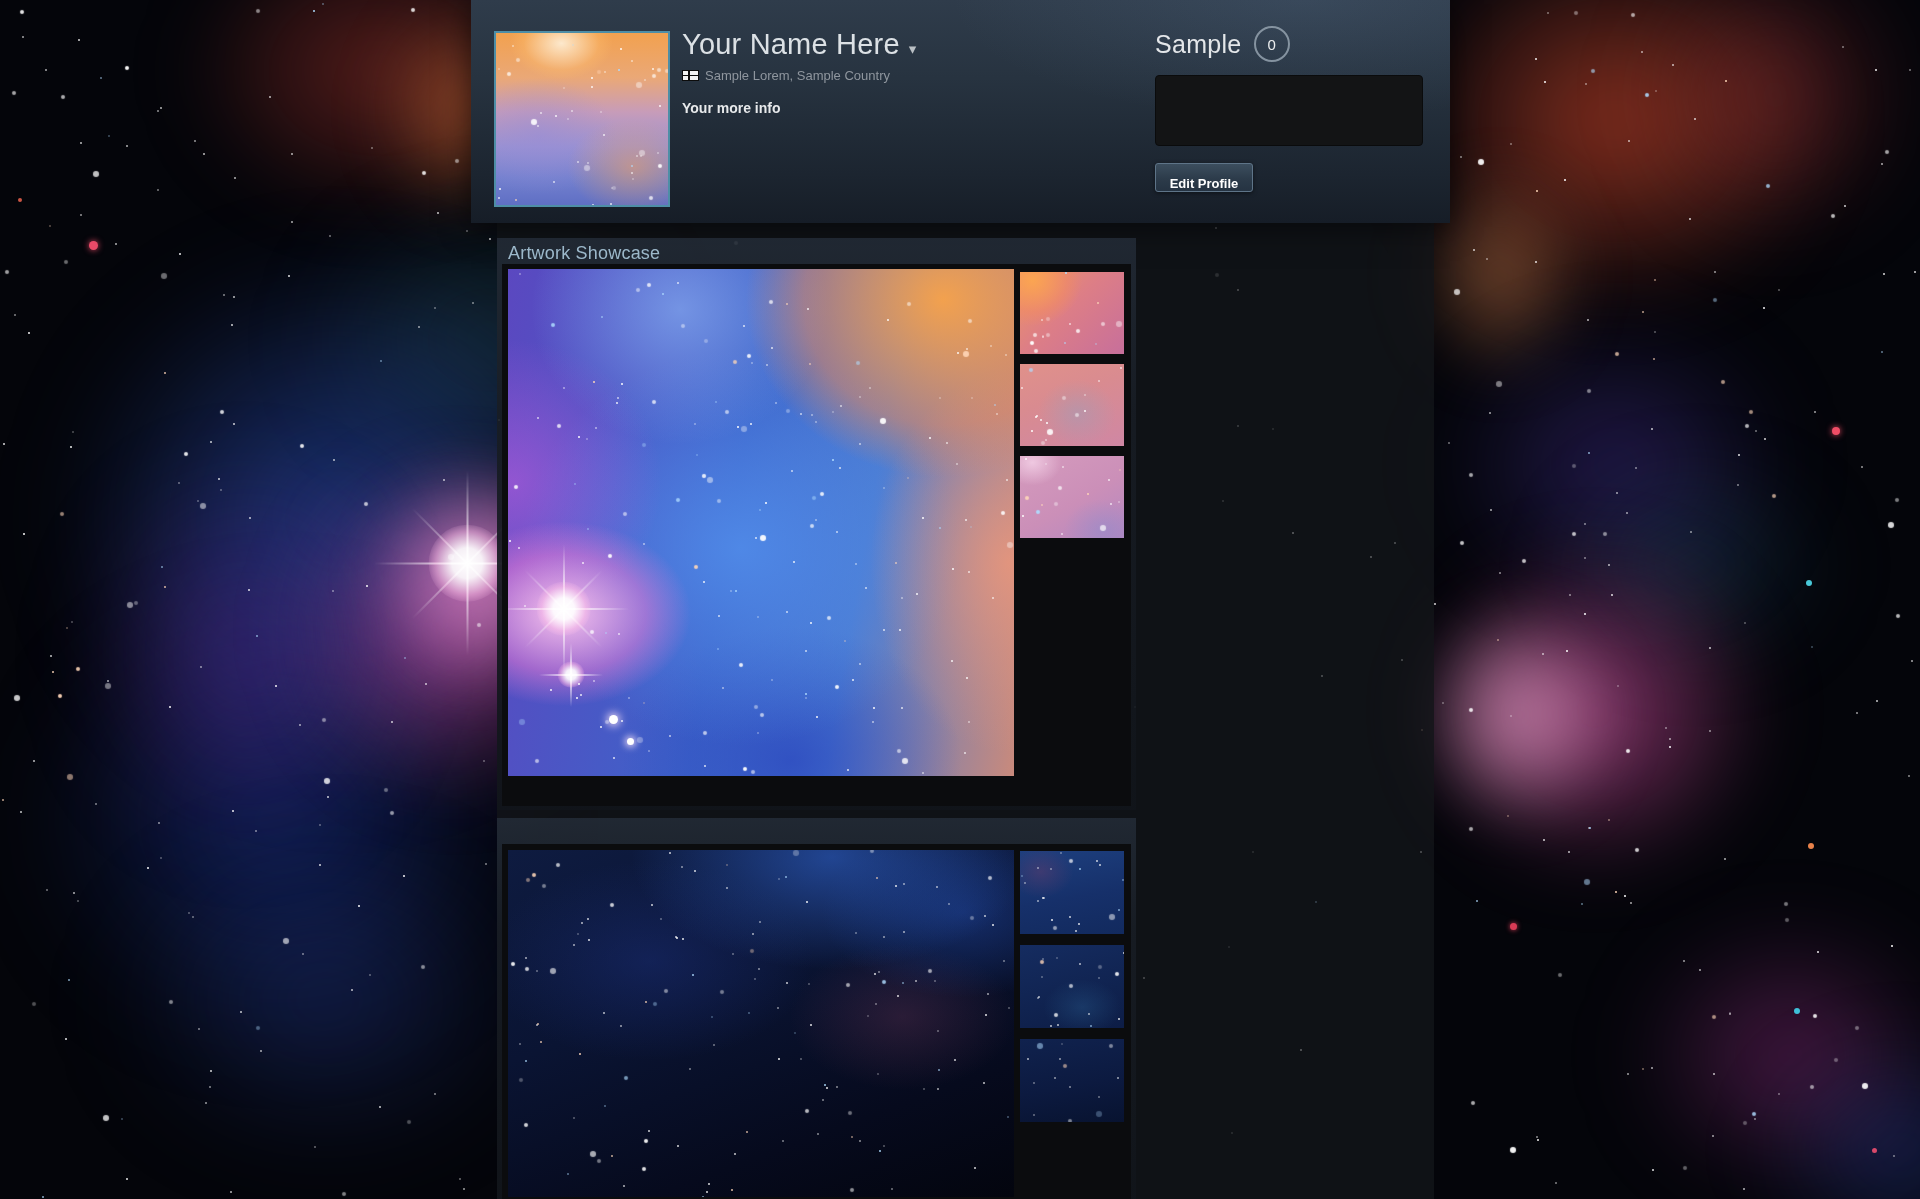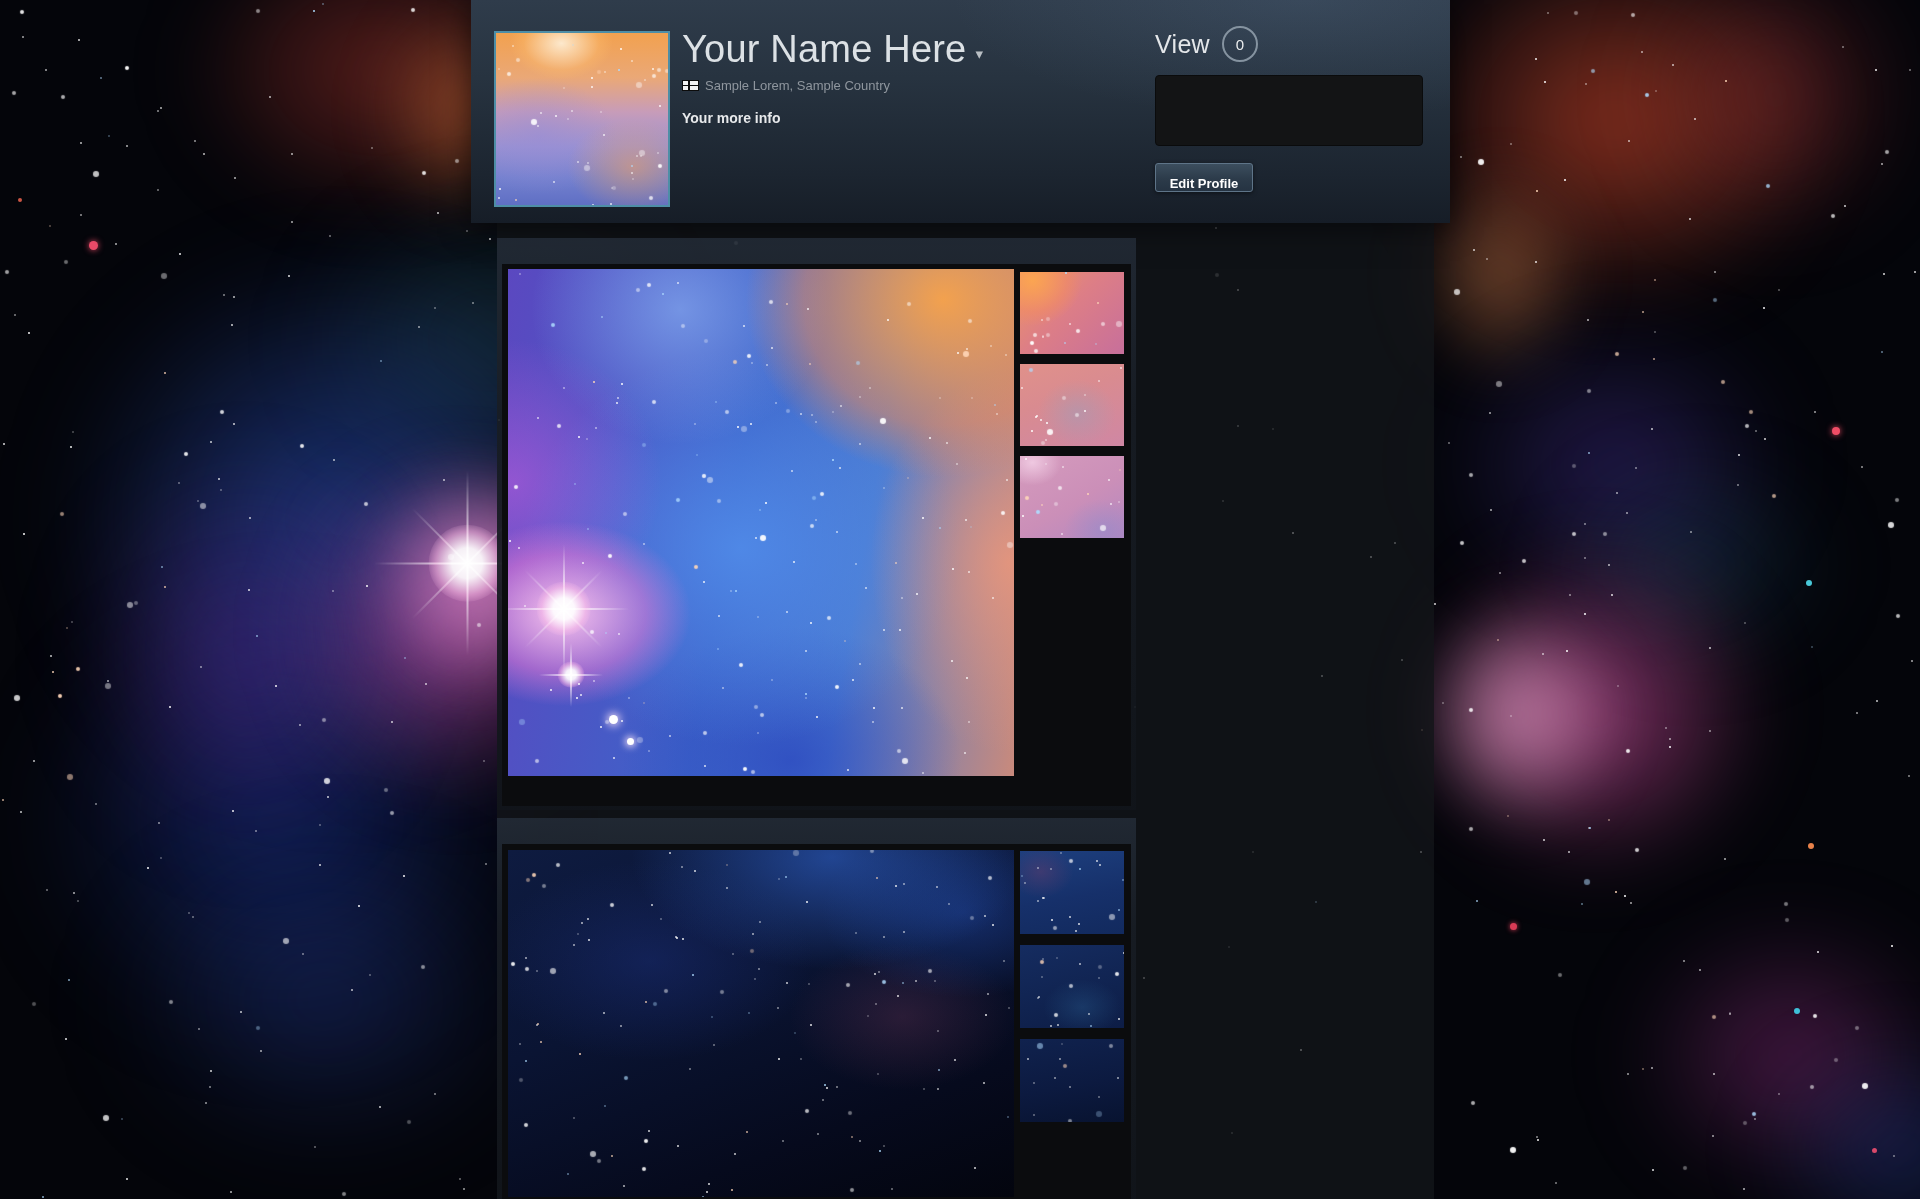--- a/index.html
+++ b/index.html
@@ -35,21 +35,21 @@
     box-shadow:0 4px 28px rgba(0,0,0,.55);}
   #avatar-frame{position:absolute;left:23px;top:31px;width:172px;height:172px;border:2px solid var(--avatar-border,#4e8ea6);cursor:pointer;}
   #avatar-img{position:absolute;inset:0;overflow:hidden;
     background:
       radial-gradient(40% 28% at 38% 6%,rgba(255,245,225,.85),rgba(255,190,110,.35) 55%,transparent 75%),
       radial-gradient(55% 40% at 80% 78%,rgba(240,160,95,.55),transparent 70%),
       radial-gradient(60% 45% at 25% 60%,rgba(150,140,215,.55),transparent 75%),
       linear-gradient(180deg,#f2a14f 0%,#eaa877 26%,#c79cb9 46%,#9a92d2 66%,#7481cf 84%,#5f6fc4 100%);}
   #header-info{position:absolute;left:211px;top:28px;width:430px;}
   #persona-row{display:flex;align-items:center;cursor:pointer;}
-  #profile-name{font-size:38px;color:var(--name-text,#dce1e5);letter-spacing:.2px;}
+  #profile-name{font-size:29px;color:var(--name-text,#dce1e5);letter-spacing:.2px;}
   #name-caret{margin-left:9px;font-size:15px;color:#b9bfc4;padding-top:8px;}
   #location-row{display:flex;align-items:center;margin-top:7px;}
   #flag-icon{width:17px;height:11px;margin-right:6px;flex:0 0 auto;}
   #location-text{font-size:13px;color:var(--muted-text,#8f969e);}
   #summary-block{margin-top:21px;font-size:14px;line-height:19px;}
   #summary-link{color:var(--accent-link,#4f94c9);cursor:pointer;}
   .summary-line{color:#8e939a;}
   #view-more{margin-top:17px;font-size:14px;font-weight:bold;color:#e7e9eb;cursor:pointer;}
 
   #level-area{position:absolute;left:684px;top:26px;width:268px;}
@@ -188,33 +188,34 @@
           <rect x="8" y="1" width="8" height="4" fill="#f2f2f2"></rect>
           <rect x="1" y="6" width="5" height="4" fill="#f2f2f2"></rect>
           <rect x="8" y="6" width="8" height="4" fill="#f2f2f2"></rect>
         </svg>
         <span id="location-text">Sample Lorem, Sample Country</span>
       </div>
       <div id="view-more">Your more info</div>
     </div>
     <div id="level-area">
       <div id="level-row">
-        <span id="level-label">View</span>
+        <span id="level-label">Sample</span>
         <span id="level-circle">
           <span>0</span>
         </span>
       </div>
       <div id="badge-box"></div>
       <div id="edit-profile-btn">
         <span>Edit Profile</span>
       </div>
     </div>
   </div>
 
   <div class="showcase" id="artwork-showcase">
+    <div class="showcase-title">Artwork Showcase</div>
     <div class="showcase-frame" id="artwork-frame">
       <div class="main-art" id="artwork-main">
         <div class="flare" style="left:11%;top:67%;--s:130px;">
           <i class="fh"></i>
             <i class="fv"></i>
             <i class="fd fd1"></i>
             <i class="fd fd2"></i>
             <i class="fcore"></i>
         </div>
         <div class="flare" style="left:12.5%;top:80%;--s:64px;">

